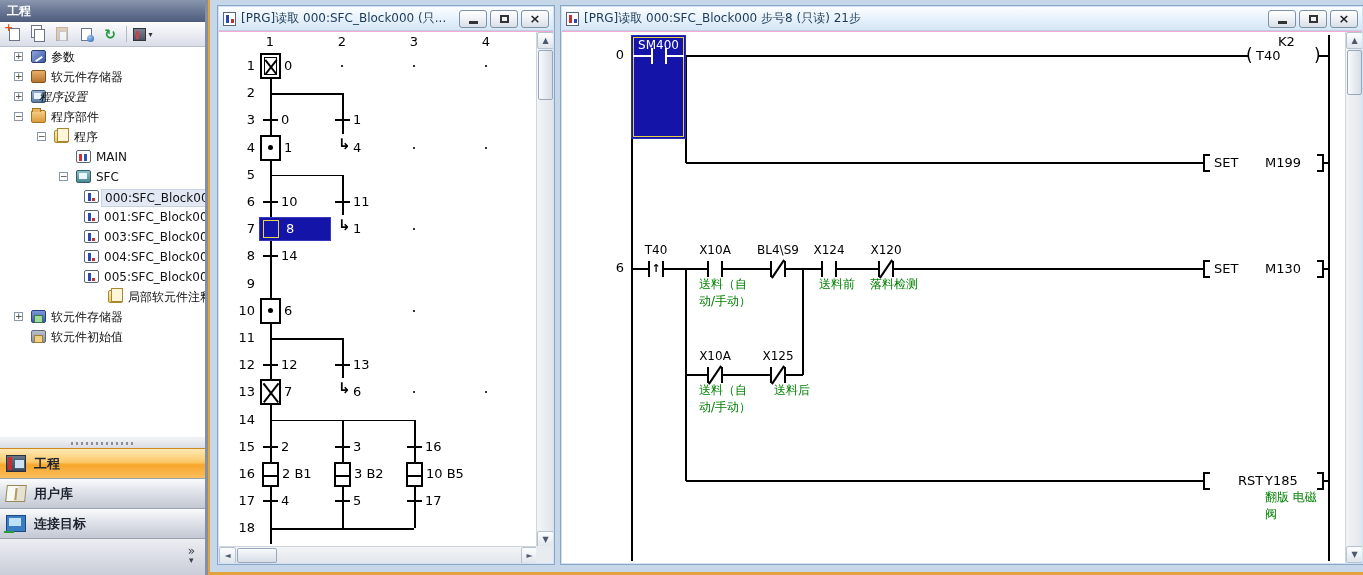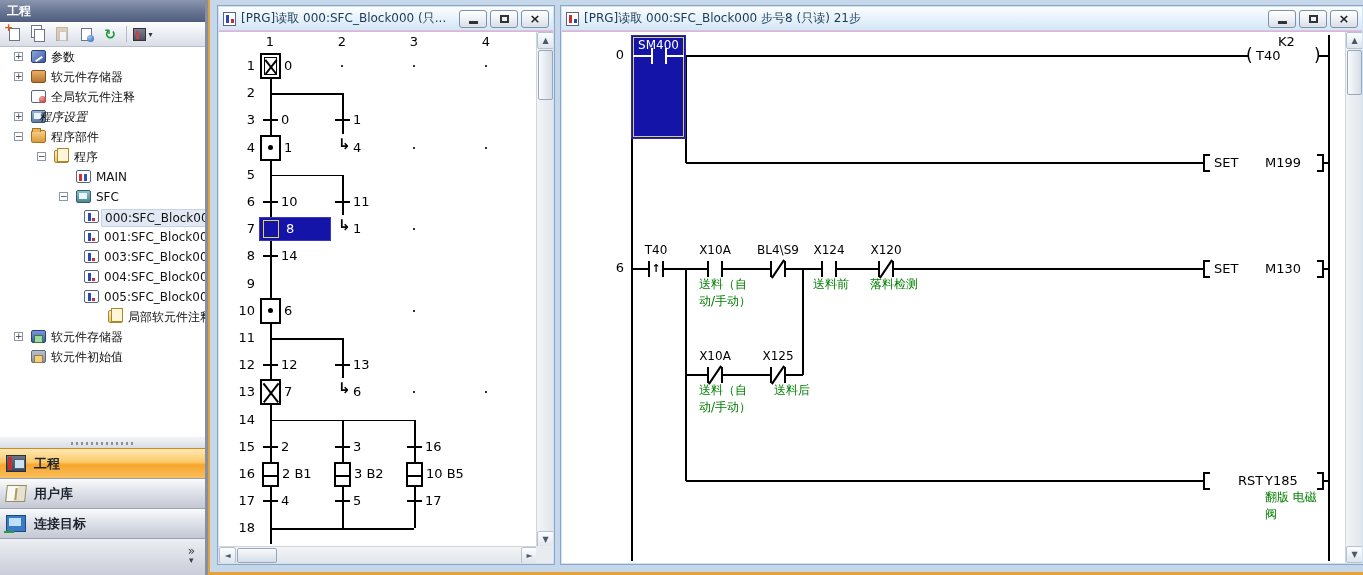--- a/index.html
+++ b/index.html
@@ -175,24 +175,20 @@
     <div class="tree">
         <div class="tree-row">
           <div class="expander" style="left: 14px;">+</div>
           <div class="ticon ic-parameter" style="left: 31px;"></div>
           <div class="tree-label" style="left: 48px;">参数</div>
         </div>
         <div class="tree-row">
           <div class="expander" style="left: 14px;">+</div>
           <div class="ticon ic-intelligent-module" style="left: 31px;"></div>
           <div class="tree-label" style="left: 48px;">软元件存储器</div>
-        </div>
-        <div class="tree-row">
-          <div class="ticon ic-global-comment" style="left: 31px;"></div>
-          <div class="tree-label" style="left: 48px;">全局软元件注释</div>
         </div>
         <div class="tree-row">
           <div class="expander" style="left: 14px;">+</div>
           <div class="ticon ic-program-setting" style="left: 31px;"></div>
           <div class="tree-label" style="left: 36px; font-style: italic;">程序设置</div>
         </div>
         <div class="tree-row">
           <div class="expander" style="left: 14px;">−</div>
           <div class="ticon ic-pou-folder" style="left: 31px;"></div>
           <div class="tree-label" style="left: 48px;">程序部件</div>
@@ -474,21 +470,21 @@
             <div class="cgap" style="left: 210px; top: 232px;"></div>
             <div class="cbar" style="left: 208px; top: 229px;"></div>
             <div class="cbar" style="left: 222px; top: 229px;"></div>
             <div class="cslash" style="left: 215px; top: 226px;"></div>
             <div class="dev-label" style="left: 184px; top: 211px;">BL4\S9</div>
             <div style="position: absolute; left: 257px; top: 225px; width: 20px; height: 24px;"></div>
             <div class="cgap" style="left: 261px; top: 232px;"></div>
             <div class="cbar" style="left: 259px; top: 229px;"></div>
             <div class="cbar" style="left: 273px; top: 229px;"></div>
             <div class="dev-label" style="left: 235px; top: 211px;">X124</div>
-            <div class="cmt" style="left: 251px; top: 244px;">
+            <div class="cmt" style="left: 257px; top: 244px;">
               <div>送料前</div>
             </div>
             <div style="position: absolute; left: 314px; top: 225px; width: 20px; height: 24px;"></div>
             <div class="cgap" style="left: 318px; top: 232px;"></div>
             <div class="cbar" style="left: 316px; top: 229px;"></div>
             <div class="cbar" style="left: 330px; top: 229px;"></div>
             <div class="cslash" style="left: 323px; top: 226px;"></div>
             <div class="dev-label" style="left: 292px; top: 211px;">X120</div>
             <div class="cmt" style="left: 308px; top: 244px;">
               <div>落料检测</div>

